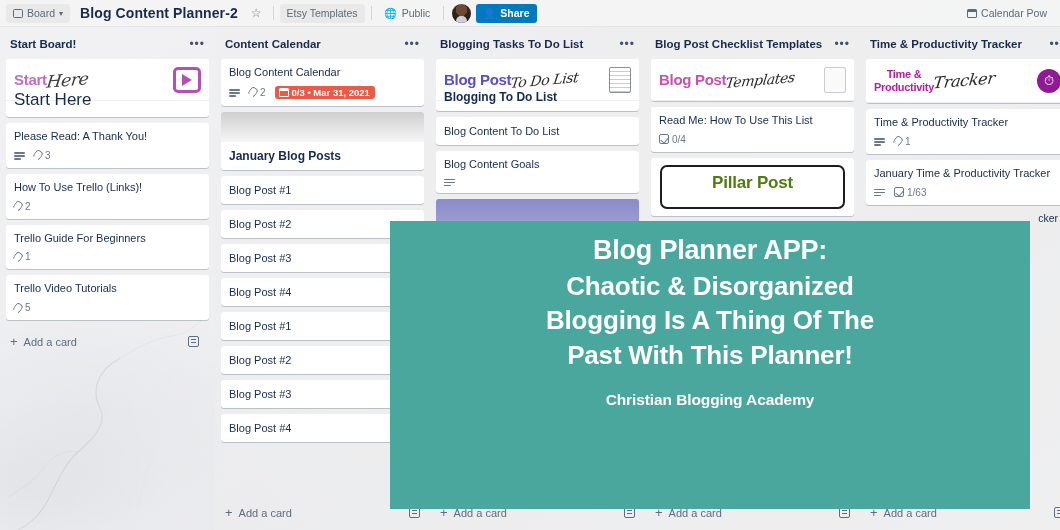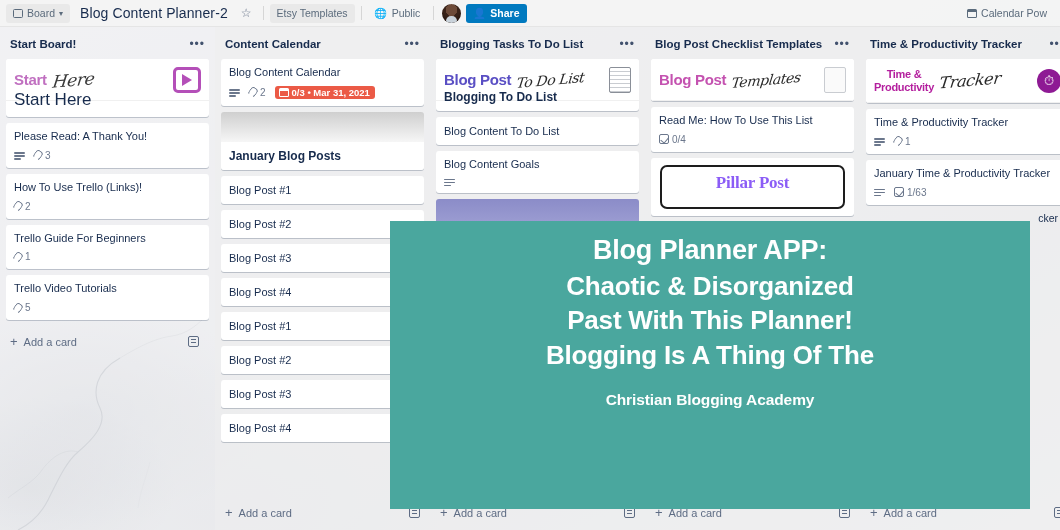--- a/index.html
+++ b/index.html
@@ -48,21 +48,21 @@
     color: #5b6b7c;
     font-size: 10.5px;
     white-space: nowrap;
     cursor: pointer;
   }
   .hbtn.ghost { background: transparent; }
   .hbtn.share {
     background: #0079bf; color: #fff; font-weight: 600;
   }
   .board-title {
-    font-size: 14px; font-weight: 400; color: #172b4d;
+    font-size: 14px; font-weight: 700; color: #172b4d;
     margin: 0 8px 0 10px; letter-spacing: .1px; white-space: nowrap;
   }
   .star {
     color: #6b778c; font-size: 12px; cursor: pointer;
     padding: 0 5px;
   }
   .hsep {
     width: 1px; height: 14px; background: rgba(0,0,0,.12);
     margin: 0 6px;
   }
@@ -172,21 +172,21 @@
     width: 10px; height: 9px; flex: none;
     border: 1.3px solid currentColor; border-radius: 1.5px;
     border-top-width: 3px;
   }
 
   
   .cover-card { padding: 0; overflow: hidden; }
   .cover-img {
     height: 42px; background: #fff;
     display: flex; align-items: center;
-    padding: 0 8px; gap: 6px;
+    padding: 0 8px; 
     border-bottom: 1px solid #f0f0f0;
     position: relative;
   }
   .cover-label {
     font-size: 17px; color: #172b4d;
     padding: 3px 8px 7px 8px;
     margin-top: -14px;
     position: relative; z-index: 2;
     font-weight: 500;
     background: transparent;
@@ -248,21 +248,21 @@
   .pillar-card {
     background: #fff; border-radius: 3px;
     box-shadow: 0 1px 0 rgba(9,30,66,.22);
     padding: 0; overflow: hidden; flex: none; cursor: pointer;
   }
   .pillar-box {
     margin: 7px 9px; border: 2px solid #1d1d1d; border-radius: 7px;
     padding: 6px 0 14px 0; text-align: center;
   }
   .pillar-txt {
-    color: #8b5cf6; font-weight: 800; font-size: 17px; letter-spacing: -.2px; font-family: Liberation Serif, serif;
+    color: #4d7c0f; font-weight: 800; font-size: 17px; letter-spacing: -.2px;
   }
 
   
   .list-footer {
     flex: none; display: flex; align-items: center;
     padding: 8px 10px 10px 10px;
     color: #5e6c84; font-size: 11px;
     cursor: pointer;
   }
   .list-footer .plus { font-size: 13px; margin-right: 6px; }
@@ -592,16 +592,16 @@
     </div>
   </div>
 
 </div>
 
 <div class="sliver">cker</div>
 
 <div class="promo">
   <div class="promo-l1">Blog Planner APP:</div>
   <div class="promo-body">Chaotic &amp; Disorganized</div>
+  <div class="promo-body">Blogging Is A Thing Of The</div>
   <div class="promo-body">Past With This Planner!</div>
-  <div class="promo-body">Blogging Is A Thing Of The</div>
   <div class="promo-brand">Christian Blogging Academy</div>
 </div>
 
 </body></html>

